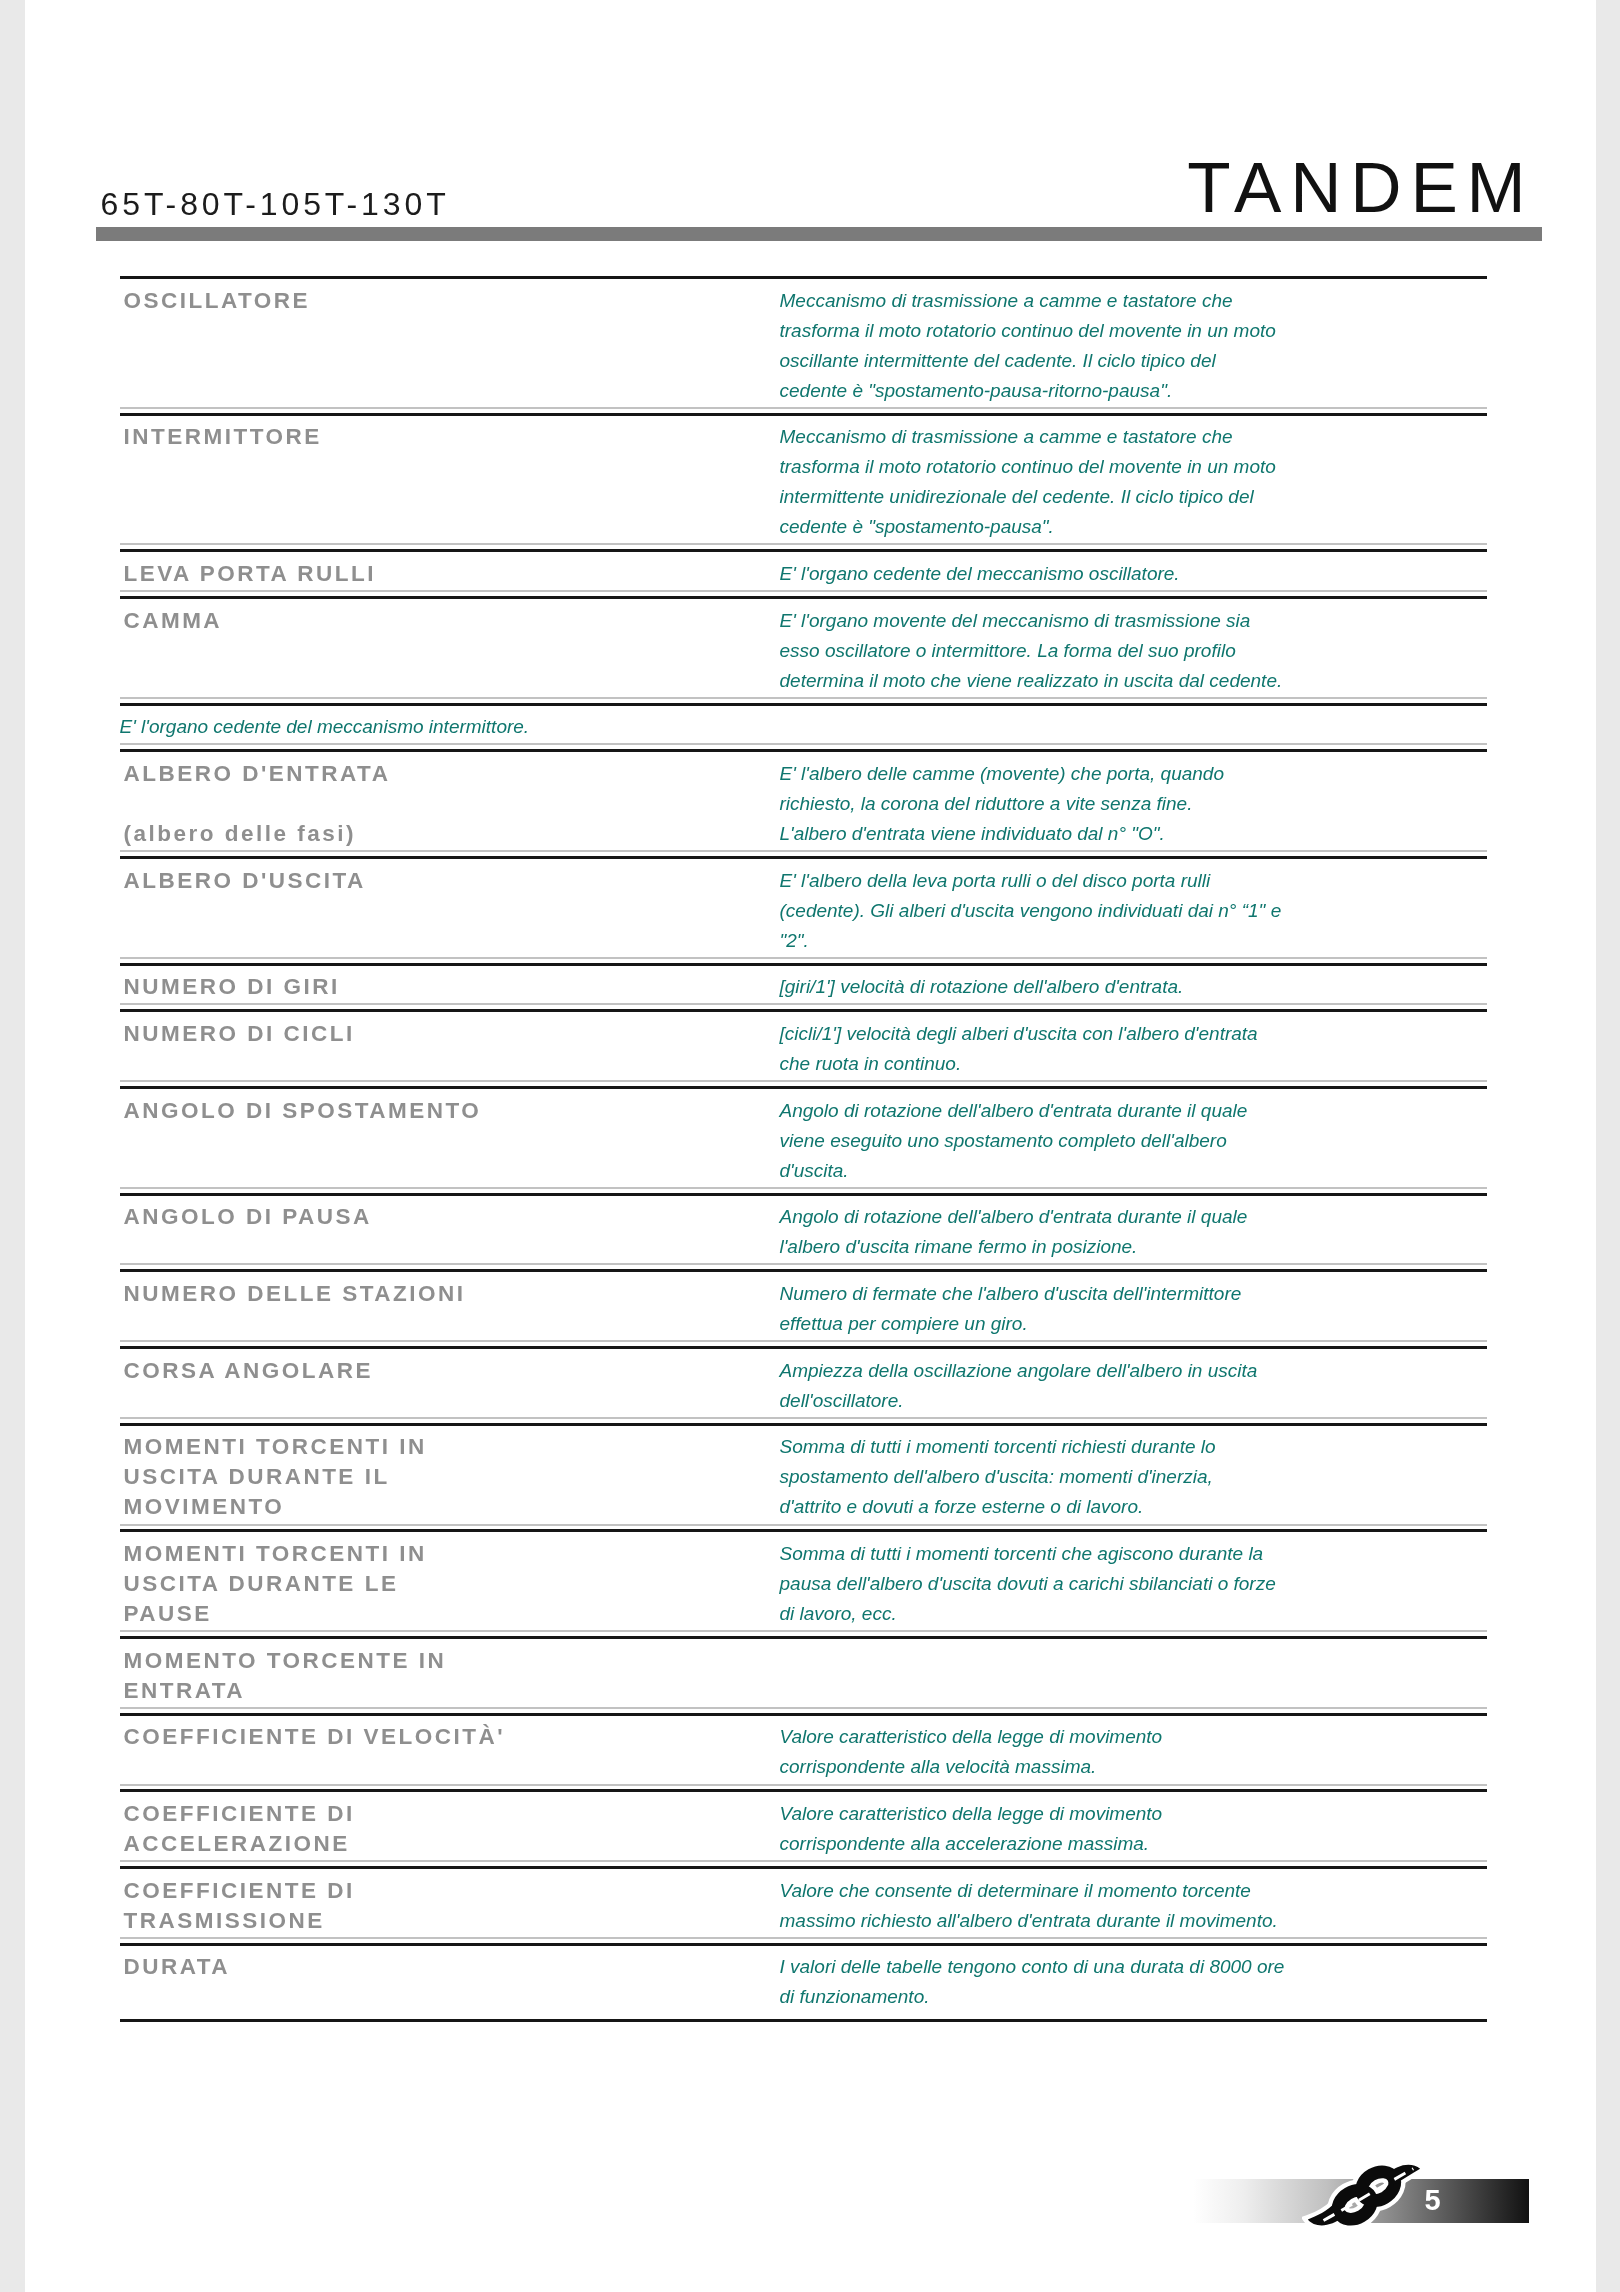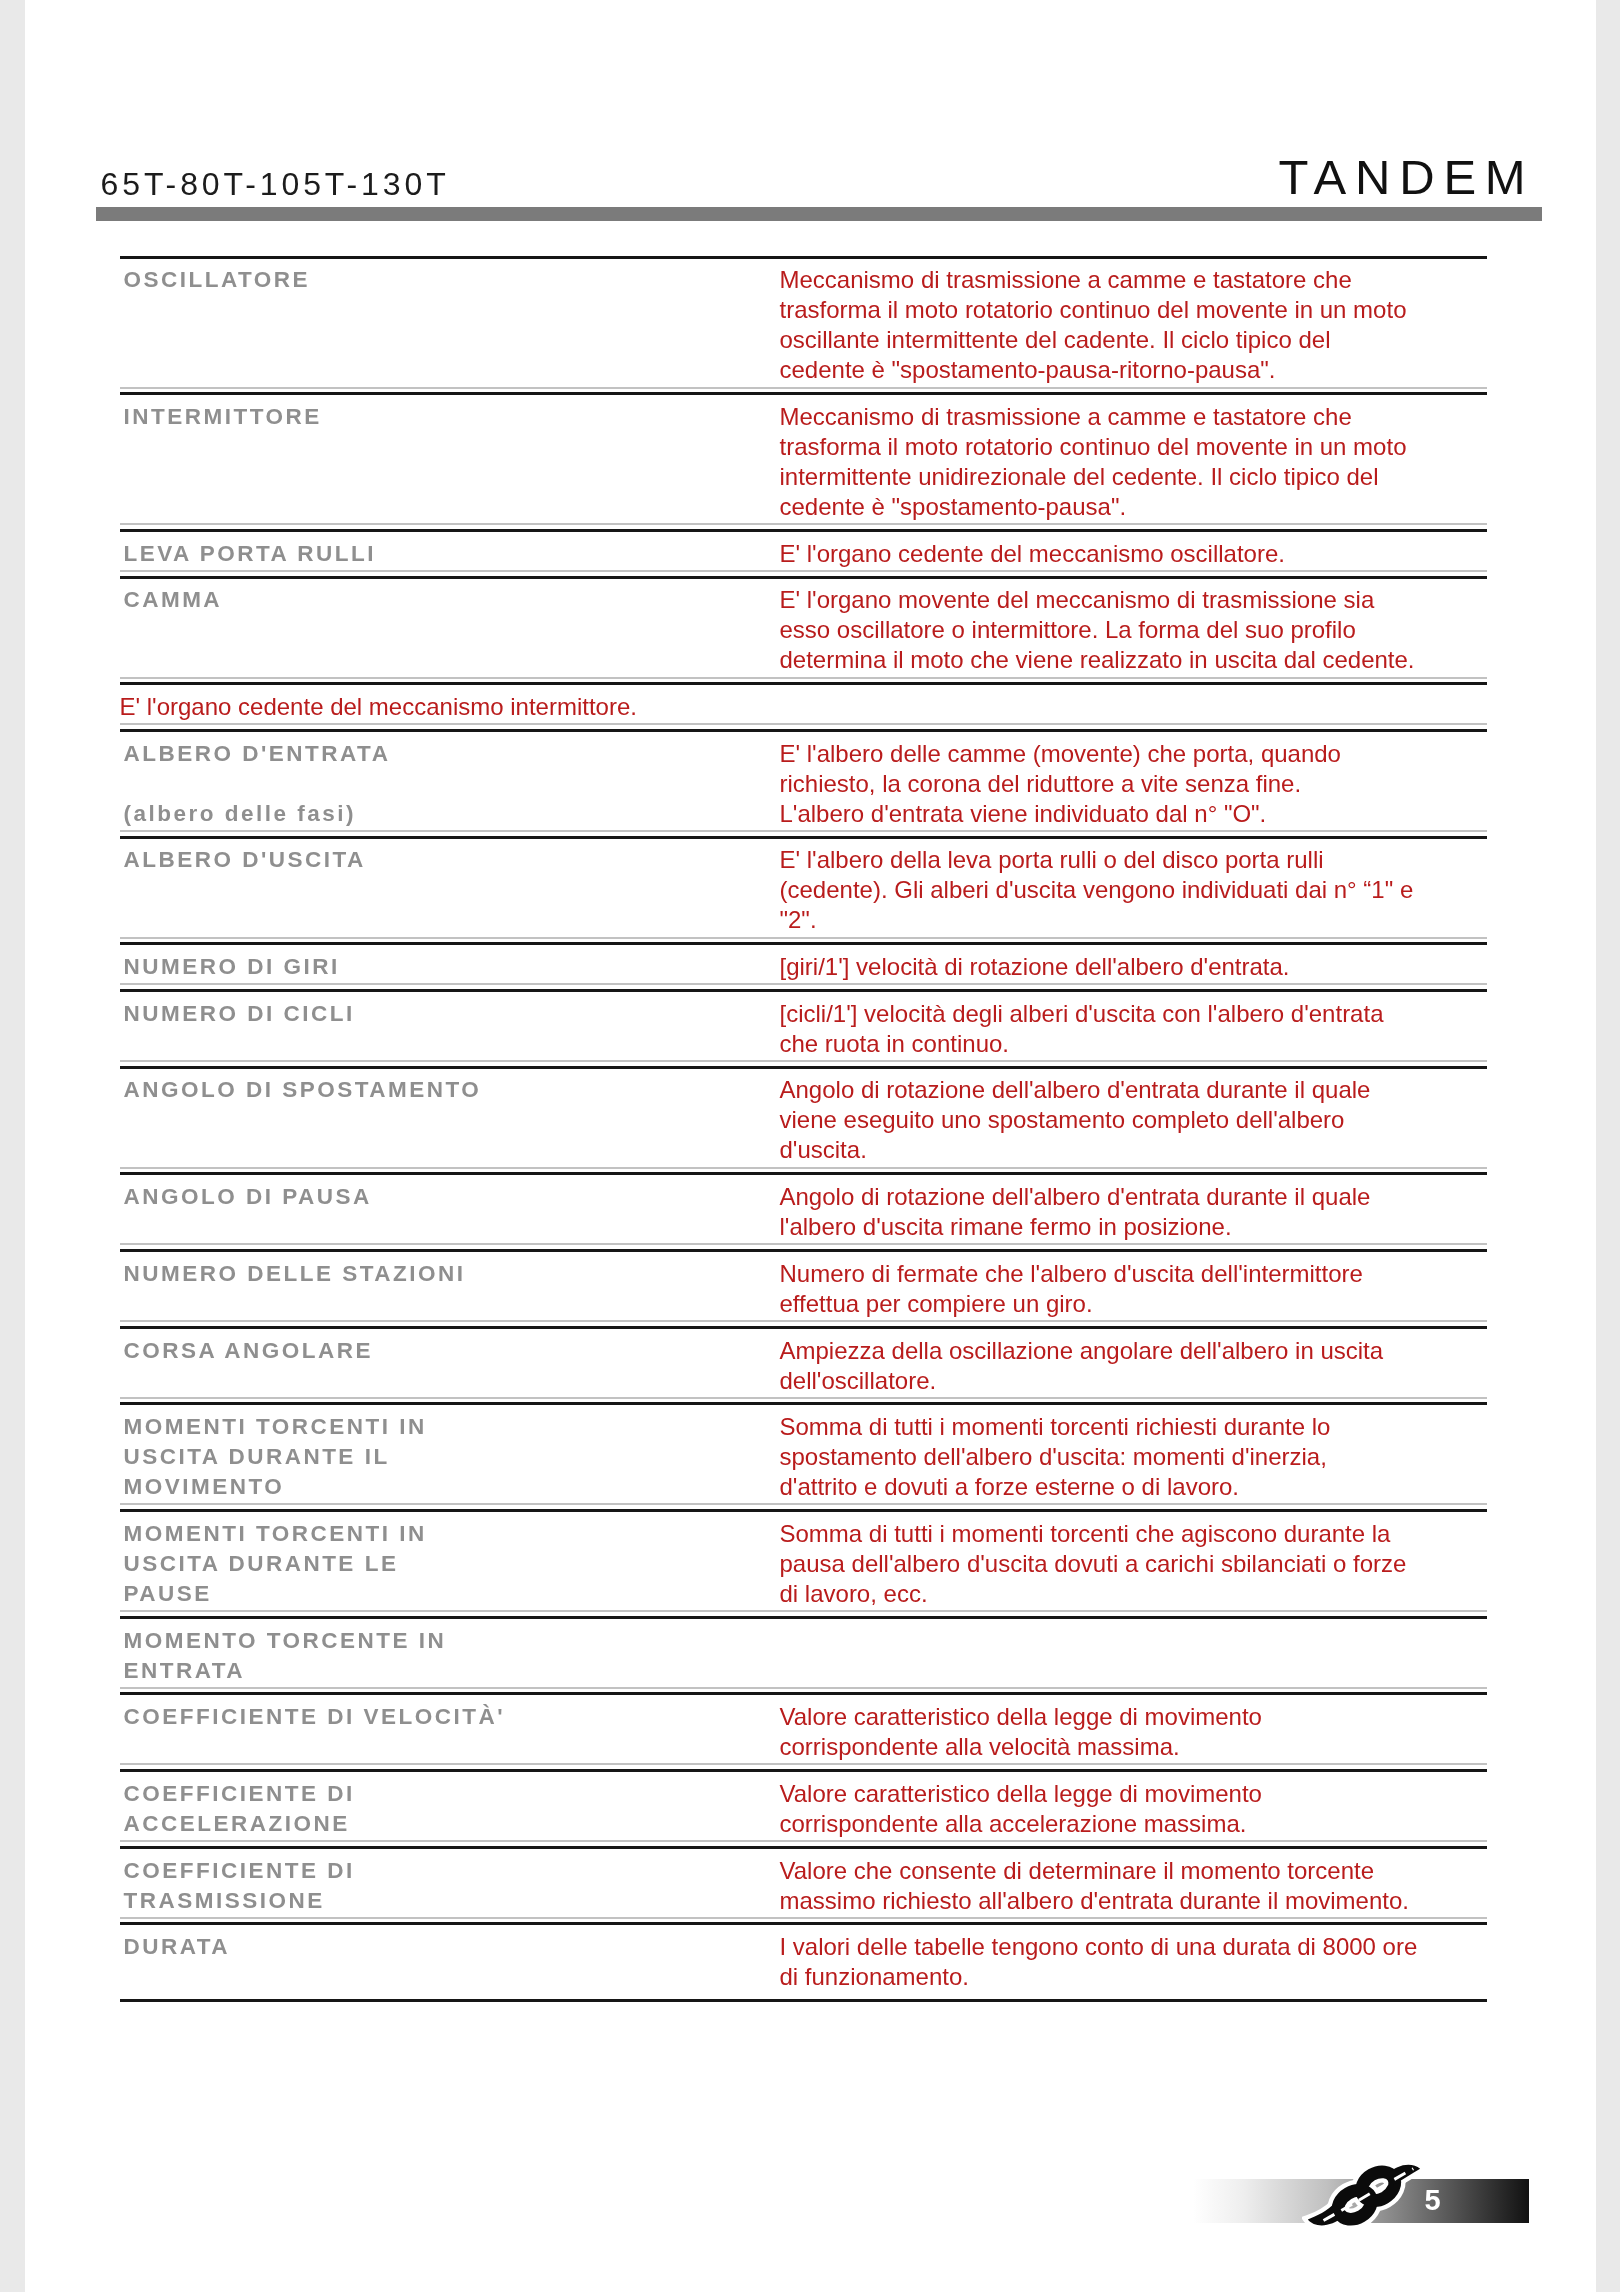--- a/index.html
+++ b/index.html
@@ -15,21 +15,21 @@
   .header{margin-top:155px;}
   .header-row{
     display:flex;justify-content:space-between;align-items:flex-end;
     padding:0 61px 0 76px;
   }
   .model-range{
     font-size:32px;line-height:1;color:#1c1c1c;
     letter-spacing:3.9px;font-weight:400;
   }
   .brand{
-    font-size:49px;line-height:0.92;color:#111;
+    font-size:71px;line-height:0.92;color:#111;
     letter-spacing:8.8px;font-weight:400;
   }
   .header-bar{
     height:13.7px;background:#7b7b7b;
     margin:6.9px 54px 0 71px;
   }
   
   .section-title{
     margin:41px 0 0 90px;
     font-size:36px;font-weight:bold;color:#8a8a8a;
@@ -52,23 +52,24 @@
     background:#c2c2c2;
   }
   .defrow:first-child::before{display:none;}
   .term{
     font-weight:bold;color:#8f8f8f;
     font-size:22.5px;line-height:30px;letter-spacing:2.5px;
     white-space:pre-line;
     padding:2.9px 39px 0 3.9px;
   }
   .definition{
-    font-size:24px;line-height:30px;color:#b91c1c;
+    font-size:19px;line-height:30px;color:#0f766e;
     white-space:pre-line;
     padding-top:2.9px;
+    font-style:italic;
   }
   
   .footer-bar{
     position:absolute;left:1168px;top:2179px;
     width:336px;height:44px;
     background:linear-gradient(90deg,#ffffff 0%,#eeeeee 15%,#c0c0c0 40%,#6a6a6a 70%,#111111 100%);
   }
   .page-number{
     position:absolute;left:232px;top:3.9px;
     color:#ffffff;font-size:29px;font-weight:bold;line-height:1.2;

